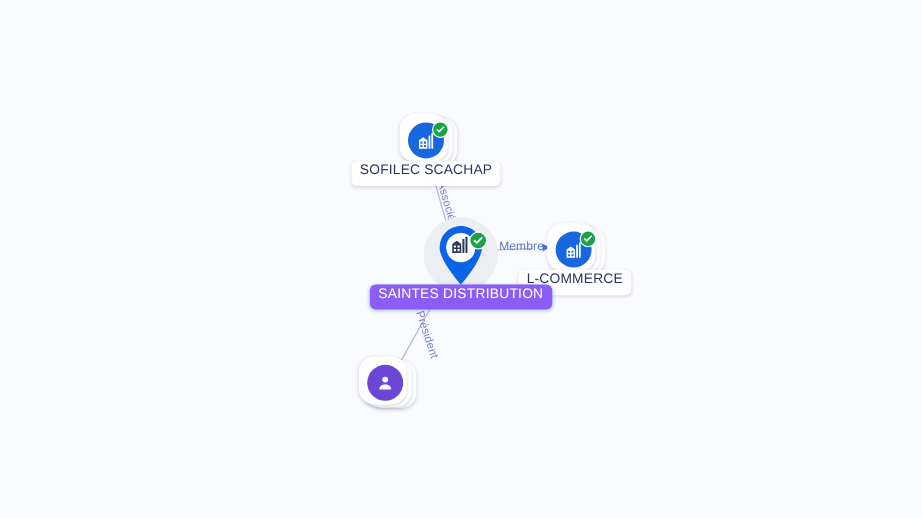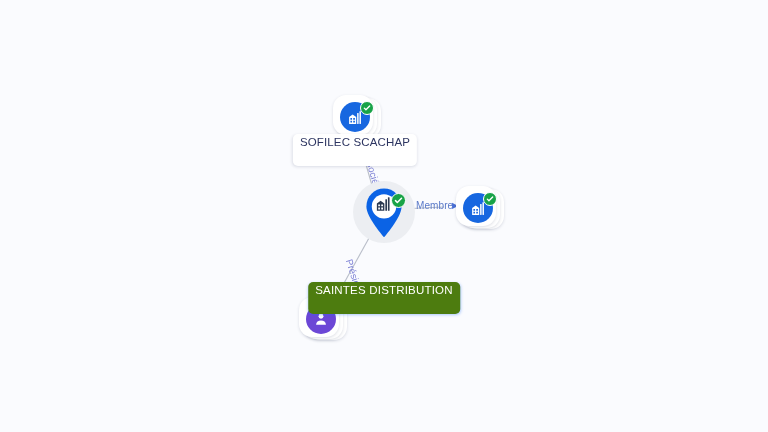--- a/index.html
+++ b/index.html
@@ -84,36 +84,35 @@
     left: -22px; top: -26px;
     width: 44px; height: 52px;
   }
 
   
   .label {
     position: absolute;
     transform: translateX(-50%);
     white-space: nowrap;
     border-radius: 5px;
-    padding: 2px 7px 17px 7px;
+    padding: 2px 7px 6px 7px;
     font-size: 11.5px;
     letter-spacing: 0.15px;
     line-height: 13px;
   }
   .label.plain {
     background: #ffffff;
     color: #2d3561;
     box-shadow: 0 1px 3px rgba(40,50,90,0.15);
   }
   .label.primary {
-    background: #4d7c0f;
+    background: #8b5cf6;
     color: #ffffff;
     box-shadow: 0 1px 3px rgba(26,110,245,0.35);
     letter-spacing: 0.2px;
-    margin-top: 45px;
   }
 
   
   .edge-label {
     position: absolute;
     font-size: 9.5px;
     color: #7b7fd4;
     white-space: nowrap;
     transform-origin: 0 50%;
     letter-spacing: 0.1px;
@@ -181,20 +180,21 @@
         <rect x="14.3" y="5.5" width="2.1" height="15.5" rx="0.5"></rect>
         <rect x="17.6" y="3" width="2.1" height="18" rx="0.5"></rect>
       </svg>
     </div>
     <div class="badge" style="left:5px; top:-16px;">
       <svg width="8" height="8" viewBox="0 0 12 12">
         <path d="M2 6.2l2.4 2.4L10 3" fill="none" stroke="#ffffff" stroke-width="2" stroke-linecap="round" stroke-linejoin="round"></path>
       </svg>
     </div>
   </div>
+  <div class="label plain" style="left:479px; top:225px;">L-COMMERCE</div>
 
   <div class="node" style="left:321px; top:319px;">
     <div class="stack">
       <div class="card c3"></div>
       <div class="card c2"></div>
       <div class="card c1"></div>
     </div>
     <div class="avatar purple">
       <svg width="16" height="16" viewBox="0 0 24 24" fill="#ffffff">
         <circle cx="12" cy="8" r="3.7"></circle>

